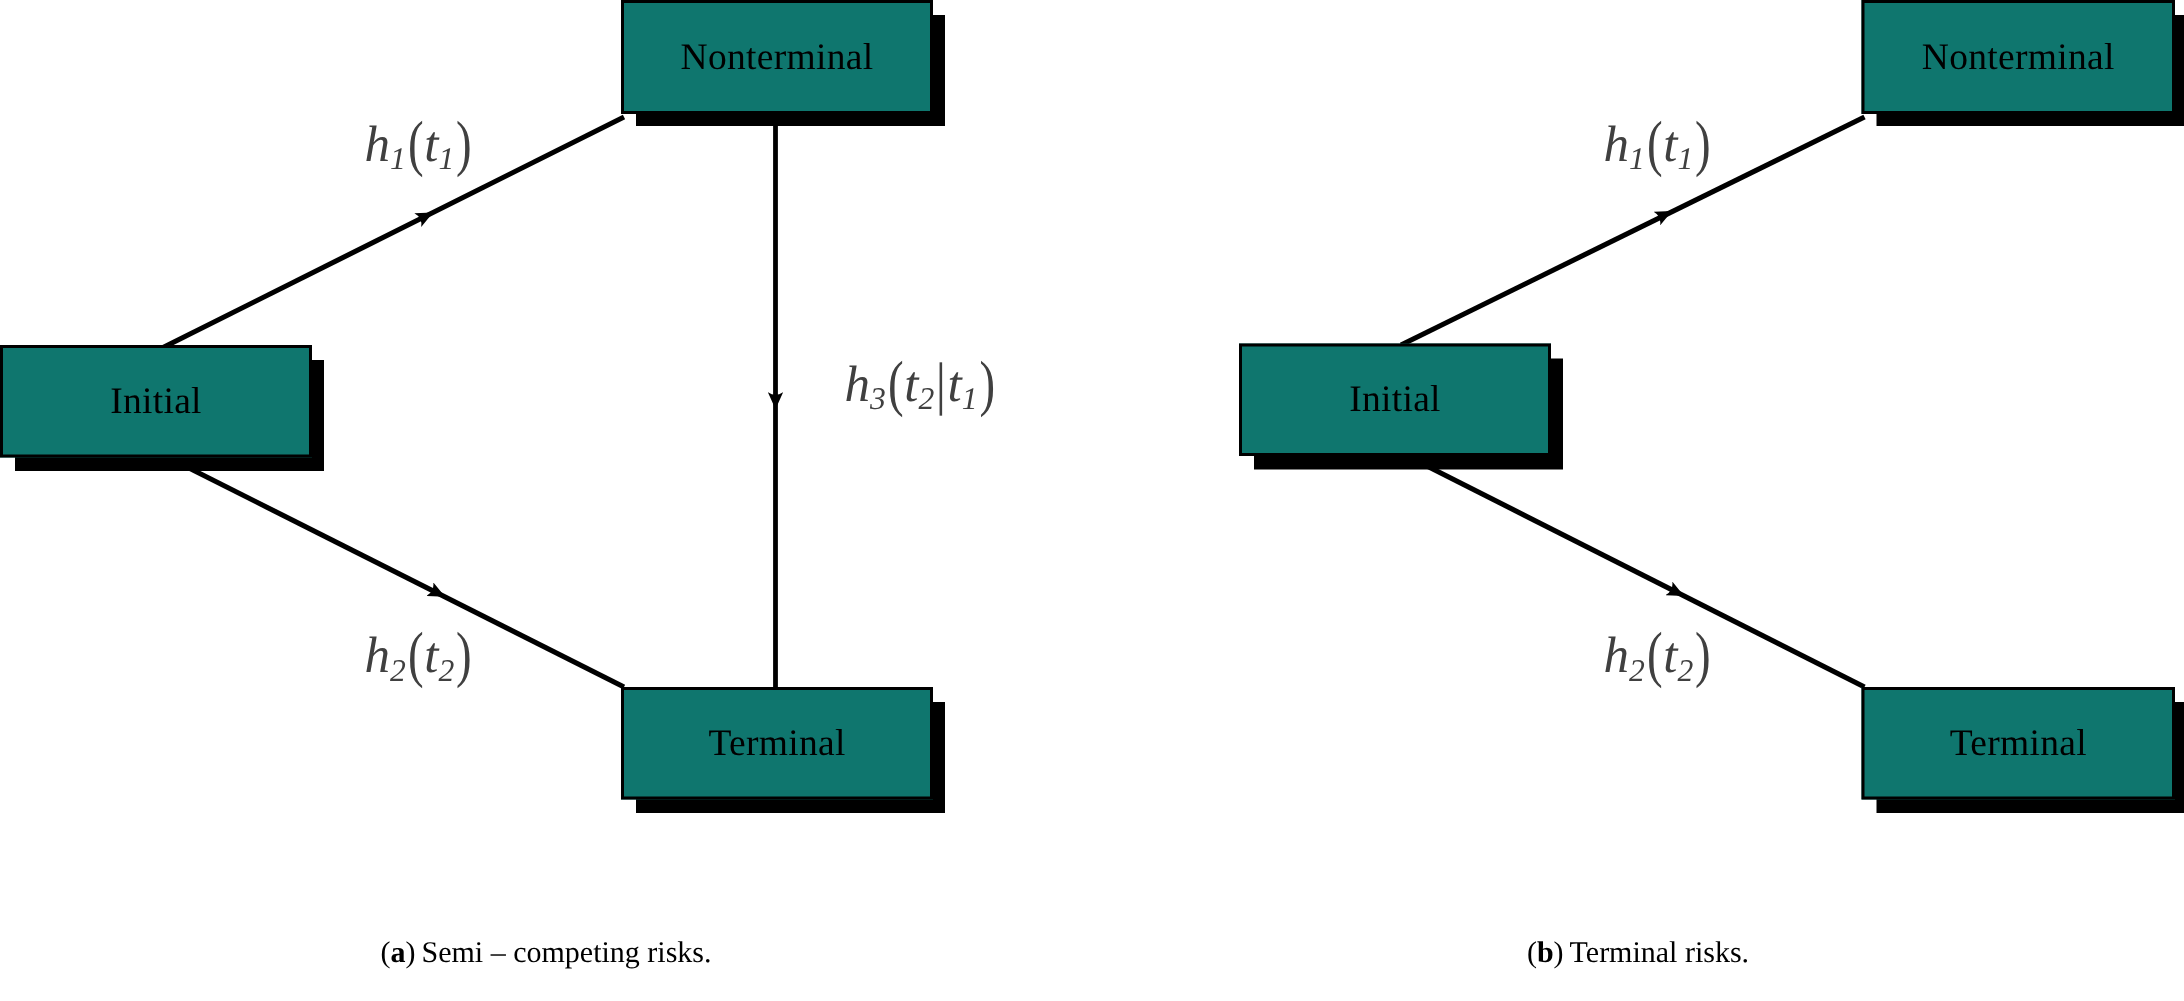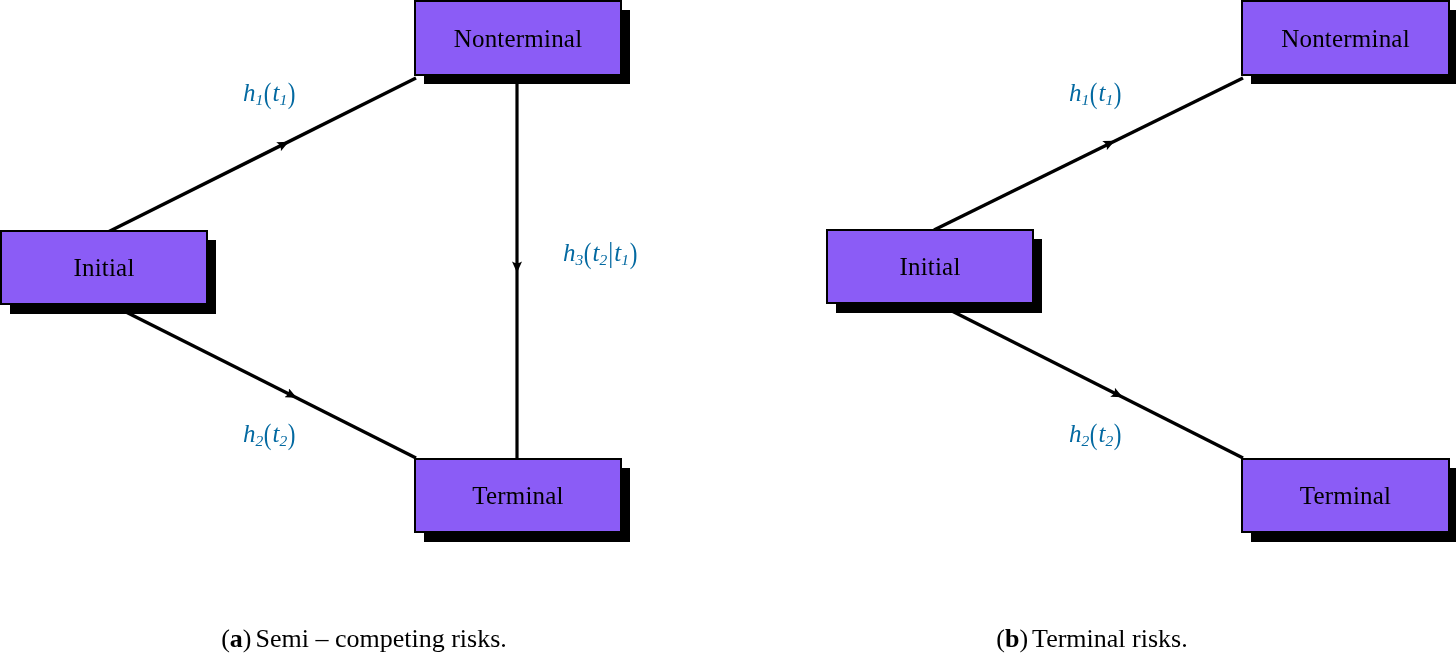--- a/index.html
+++ b/index.html
@@ -35,21 +35,21 @@
     top: 0;
     width: 728px;
     height: 667px;
     overflow: visible;
   }
 
   
   .node {
     position: absolute;
     box-sizing: border-box;
-    background: #8b5cf6;
+    background: #0f766e;
     border: 2px solid #000000;
     display: flex;
     align-items: center;
     justify-content: center;
     z-index: 3;
   }
   .node-shadow {
     position: absolute;
     background: #000000;
     z-index: 2;
@@ -61,23 +61,23 @@
     color: #000000;
     letter-spacing: 0.2px;
     white-space: nowrap;
   }
 
   
   .edge-label {
     position: absolute;
     font-family: "Liberation Serif", "DejaVu Serif", serif;
     font-style: italic;
-    font-size: 25px;
+    font-size: 34px;
     line-height: 1;
-    color: #0369a1;
+    color: #404040;
     white-space: nowrap;
     z-index: 4;
   }
   .edge-label sub {
     font-size: 0.62em;
     font-style: italic;
     vertical-align: -0.28em;
     line-height: 0;
   }
   .paren {
@@ -95,21 +95,21 @@
     padding: 0 1px;
   }
 
   
   .caption {
     position: absolute;
     top: 624px;
     width: 728px;
     text-align: center;
     font-family: "Liberation Serif", "DejaVu Serif", serif;
-    font-size: 26px;
+    font-size: 20px;
     line-height: 1.15;
     color: #000000;
     white-space: nowrap;
     z-index: 5;
   }
   .caption .tag-open,
   .caption .tag-close { font-weight: normal; }
   .caption .tag-letter { font-weight: bold; }
   .caption .caption-text { margin-left: 4px; }
 </style>

